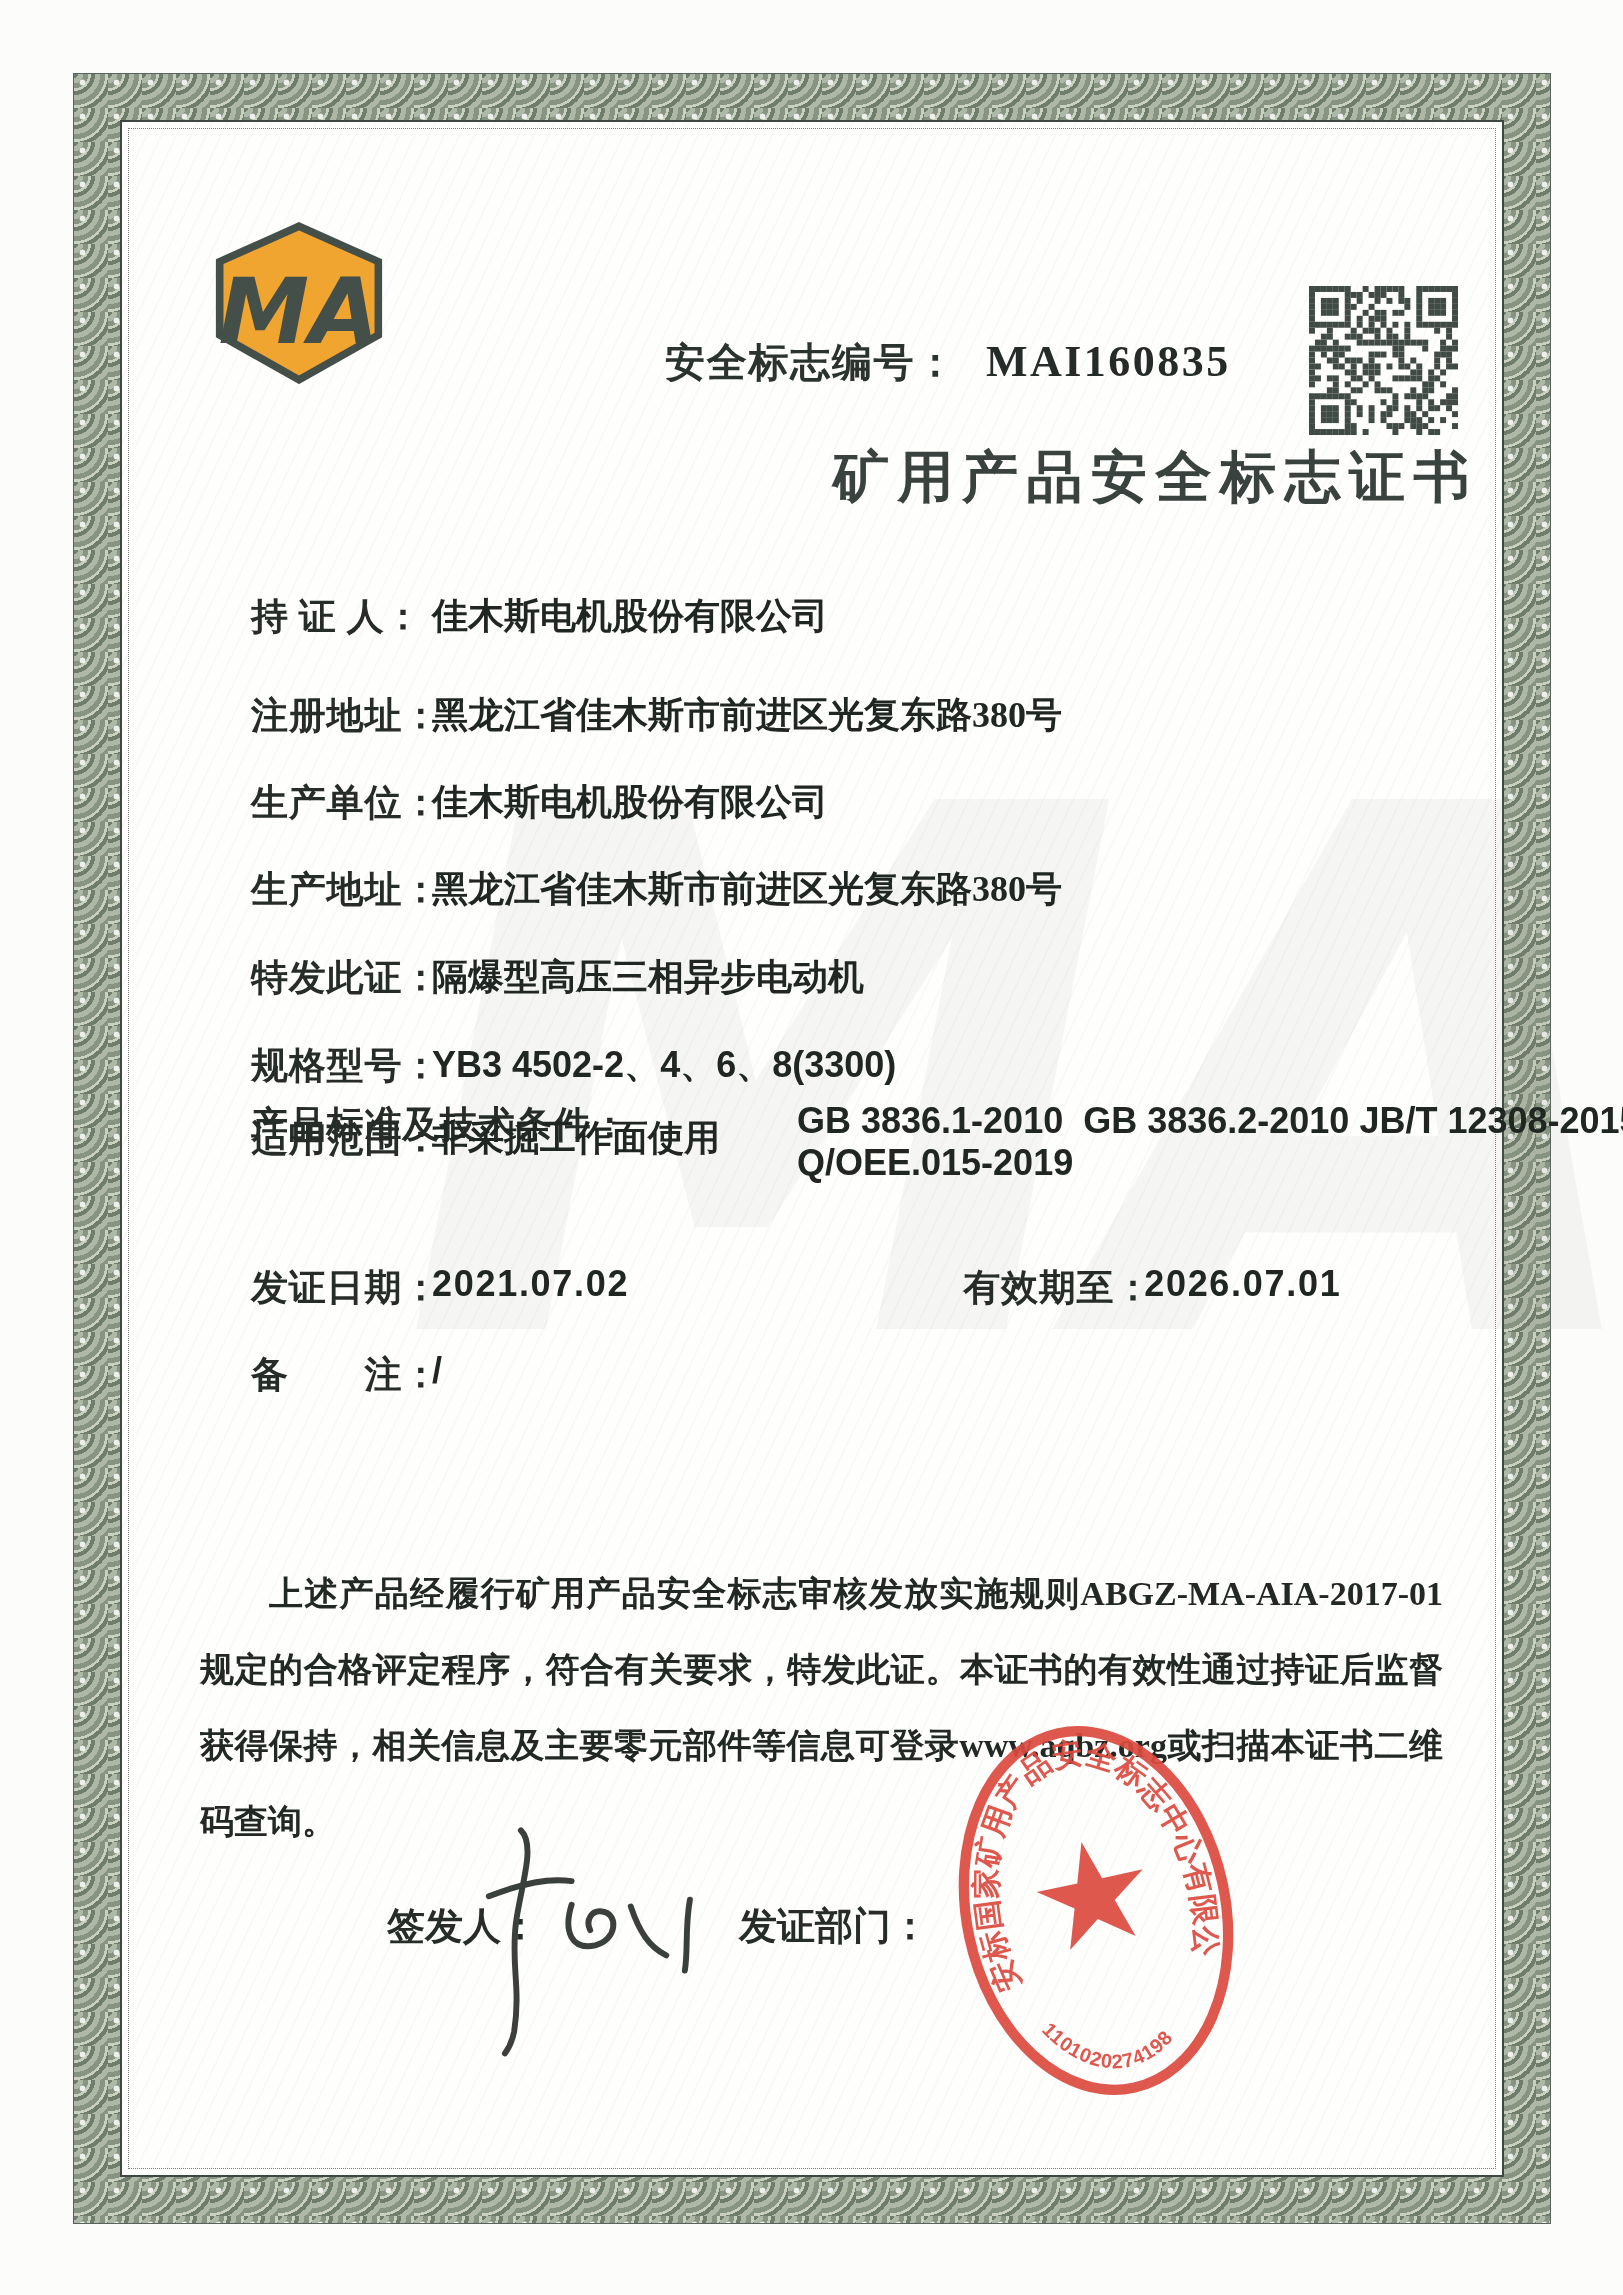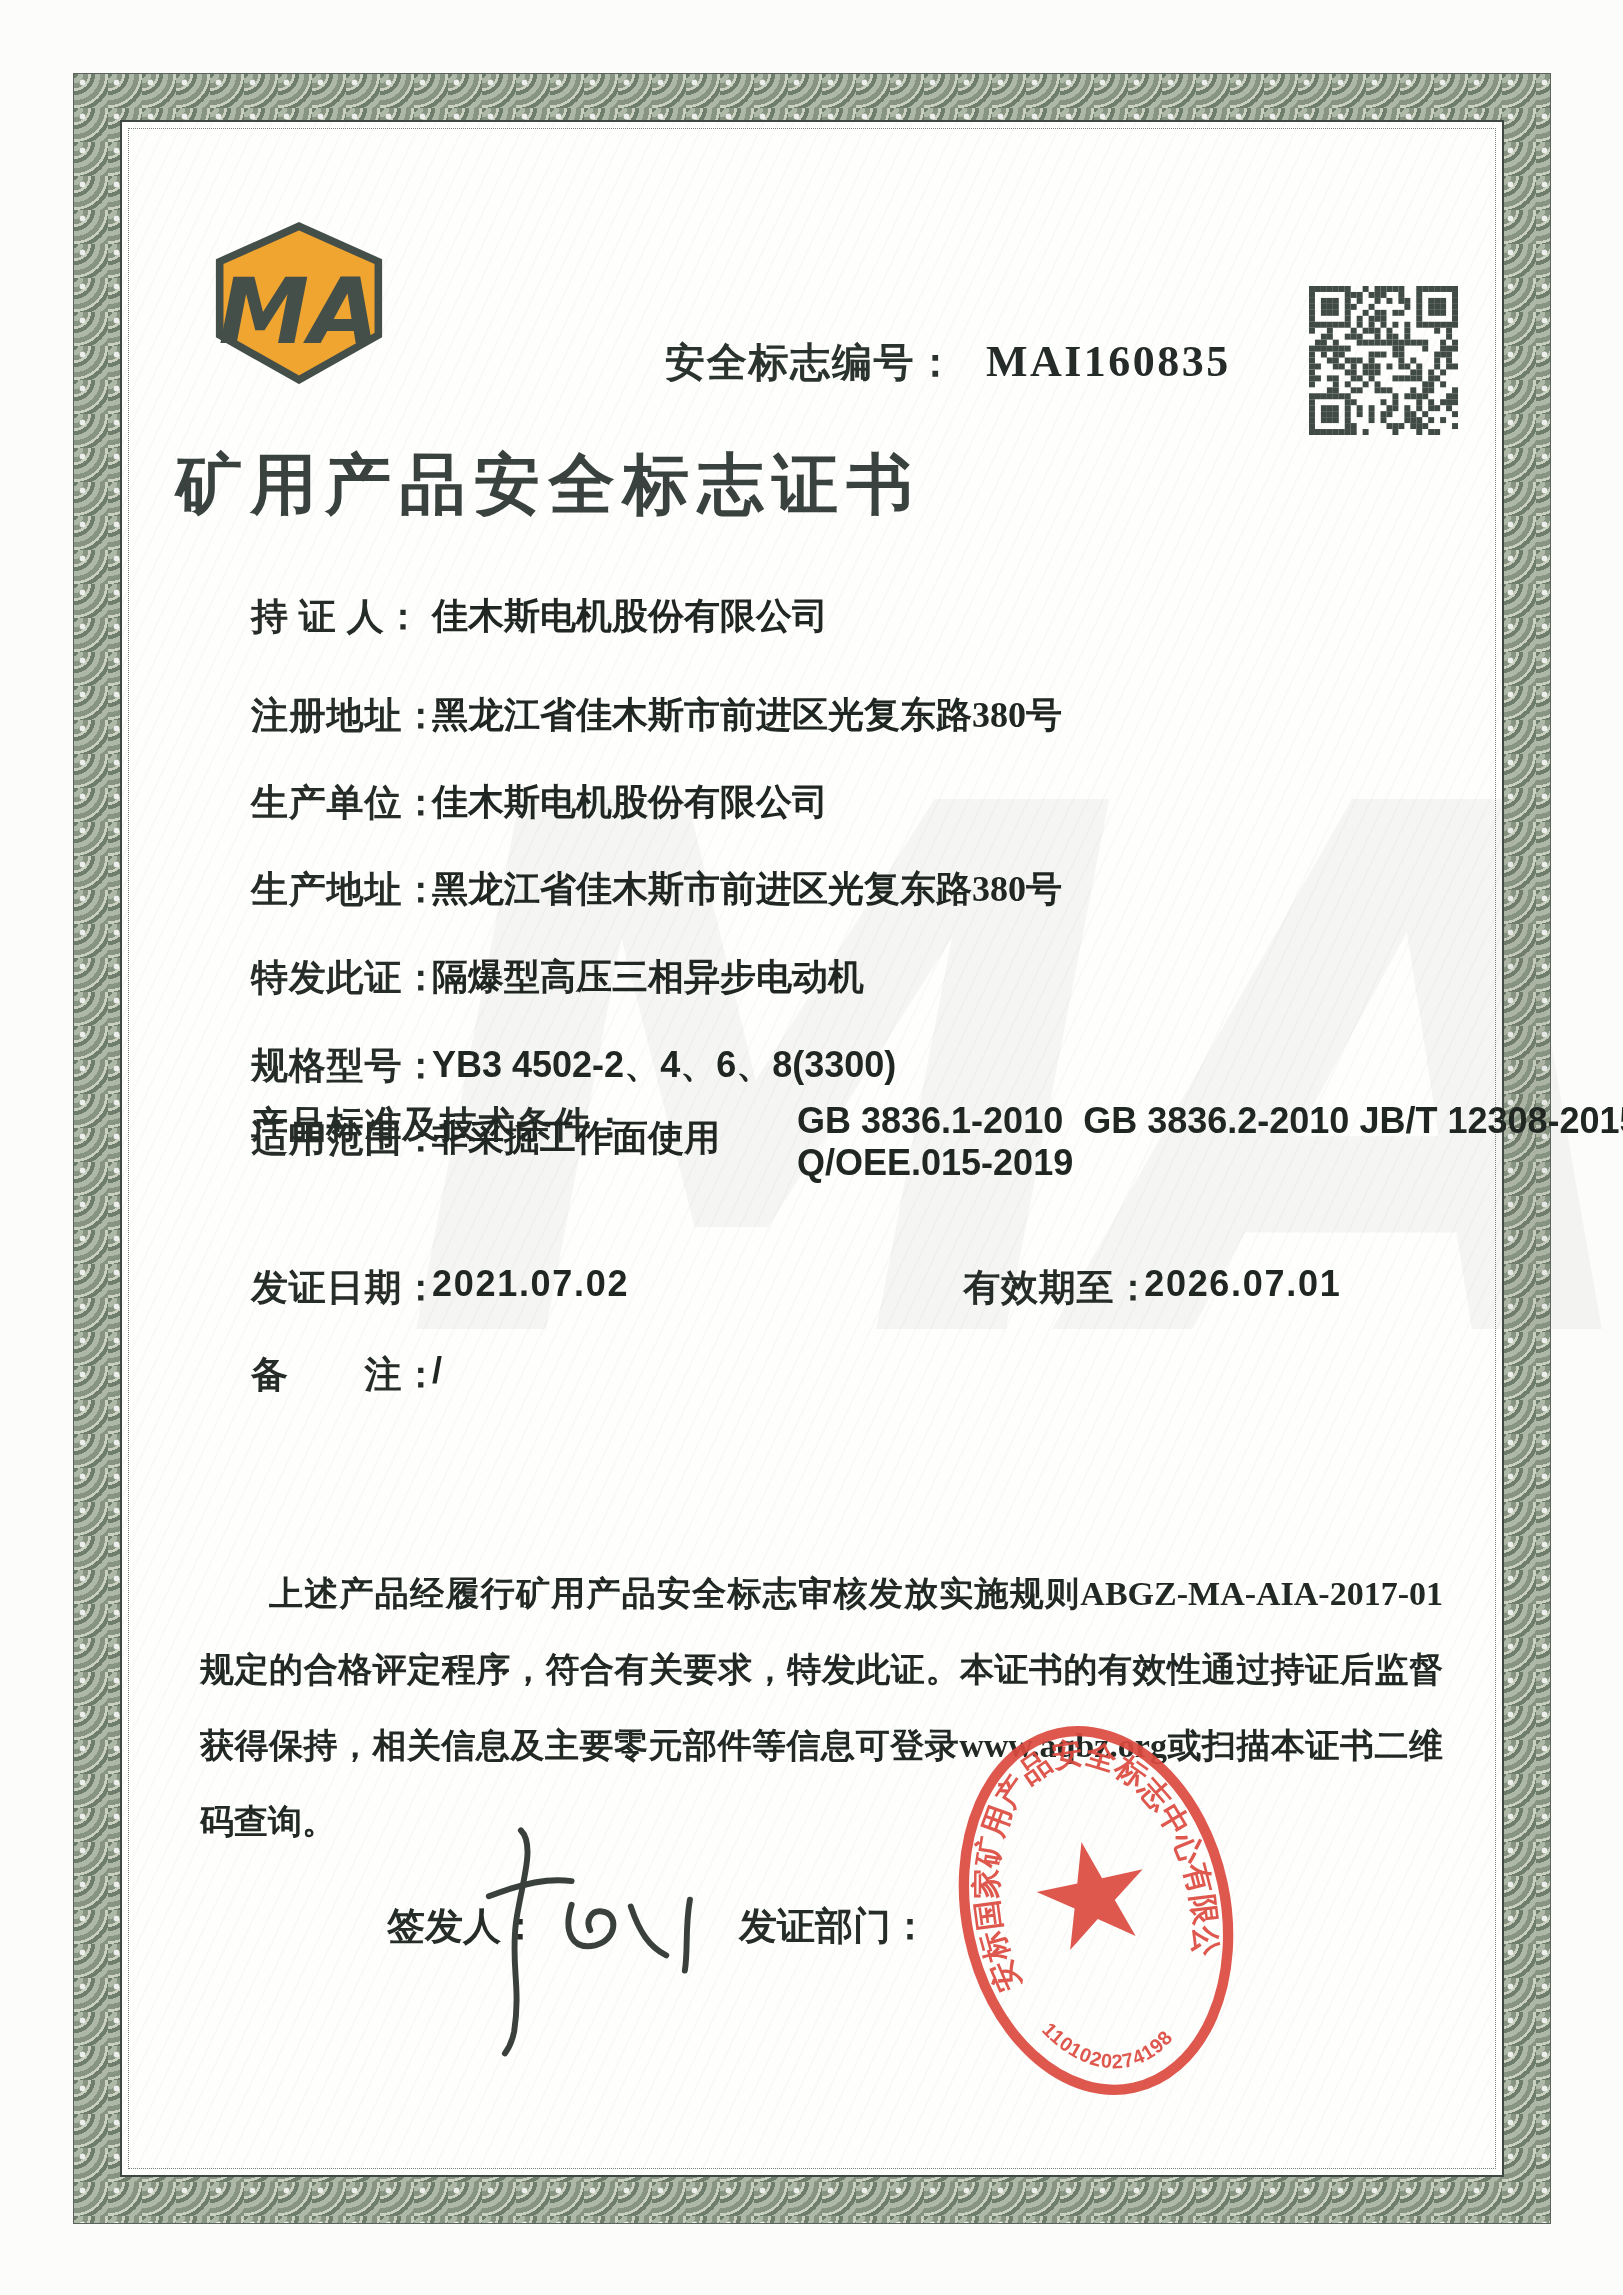--- a/index.html
+++ b/index.html
@@ -36,22 +36,22 @@
     left:279px;top:592px;width:1015px;
     font-family:"DejaVu Sans",sans-serif;font-weight:bold;font-style:italic;
     font-size:727px;line-height:1;color:rgba(128,138,132,.075);
     letter-spacing:-25px;user-select:none;
   }
   
   .mark-row{left:616px;top:286px;display:flex;align-items:baseline;}
   .mark-label{font-size:40px;font-weight:bold;letter-spacing:1.7px;color:#2b332f;}
   .mark-number{font-size:44px;font-weight:bold;margin-left:29px;letter-spacing:2.5px;color:#242b28;}
   .title{
-    left:127px;top:391px;width:1302px;text-align:left;
-    font-size:66px;font-weight:bold;letter-spacing:8.5px;color:#39423e;
+    left:127px;top:391px;width:1302px;text-align:right;
+    font-size:56px;font-weight:bold;letter-spacing:8.5px;color:#39423e;
   }
   
   .row{left:201px;display:flex;align-items:flex-start;}
   .lbl{font-size:37px;font-weight:bold;letter-spacing:0.8px;white-space:pre;color:#262d29;width:181px;flex:0 0 auto;}
   .lbl.wide{width:546px;}
   .val{font-size:36px;font-weight:bold;white-space:pre;color:#202723;}
   .val.sans{font-family:Liberation Sans, sans-serif;font-weight:bold;letter-spacing:0px;}
   .std-val{display:flex;flex-direction:column;line-height:42px;}
   
   .statement{

